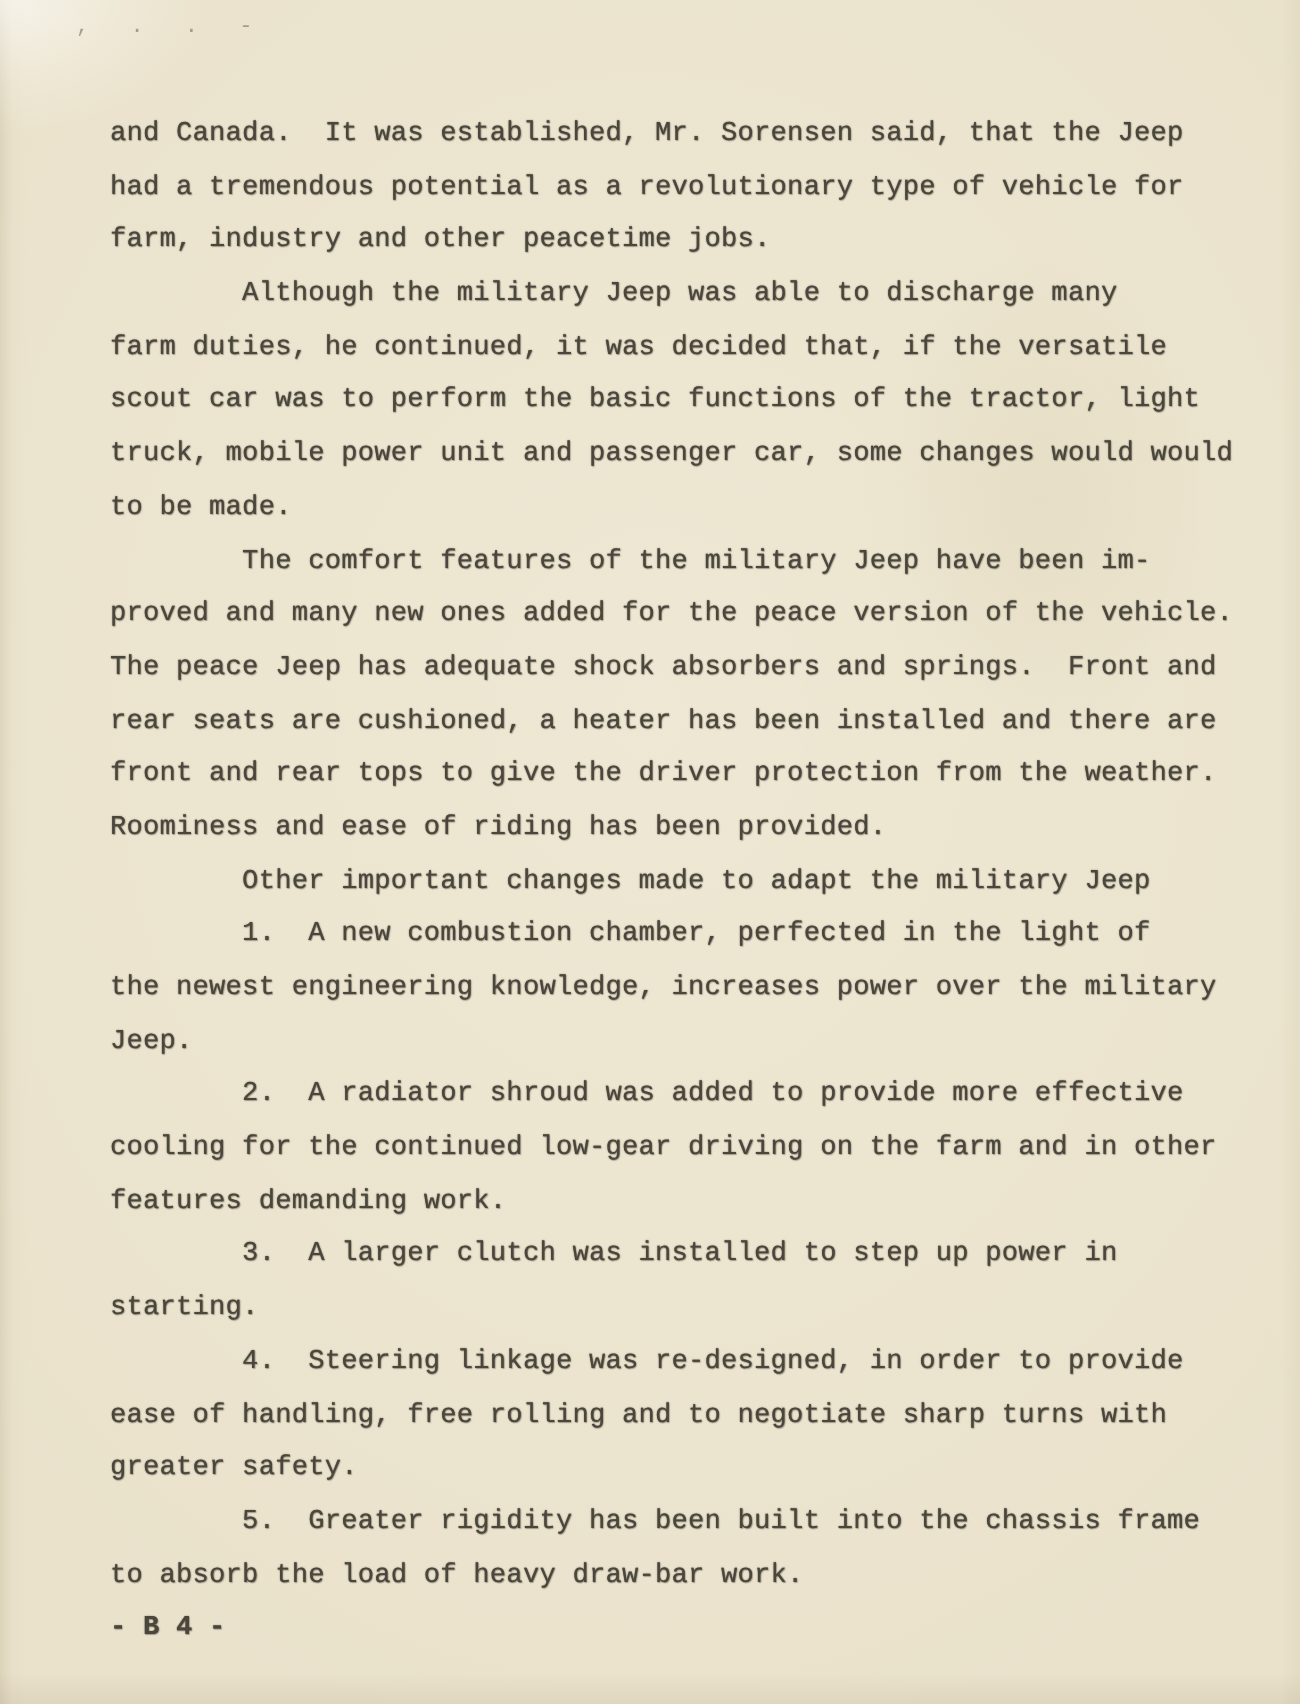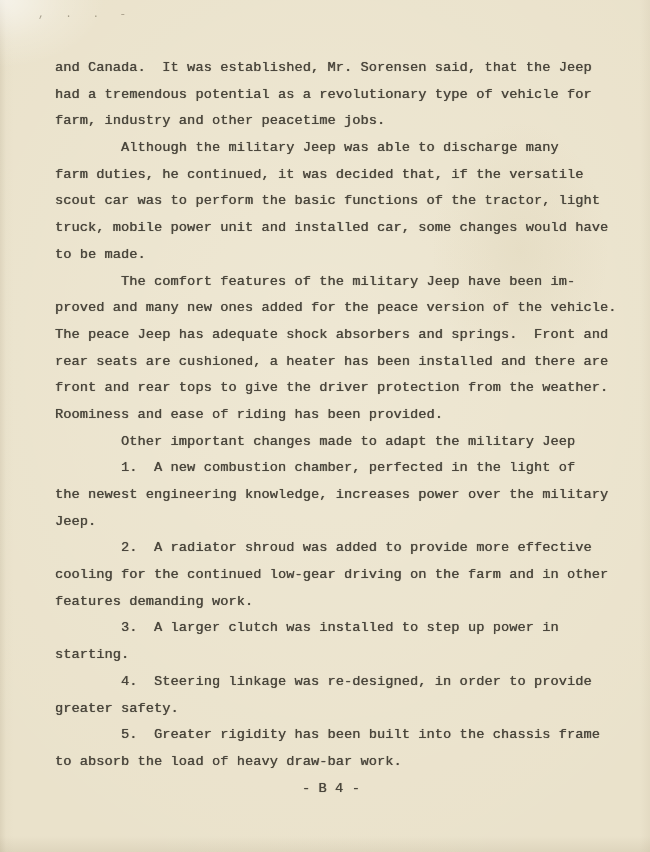--- a/index.html
+++ b/index.html
@@ -49,53 +49,55 @@
     text-shadow: 0 0 0.7px rgba(74,70,60,0.85), 0.4px 0.4px 0.5px rgba(74,70,60,0.35);
     letter-spacing: 0.1px;
   }
   .line {
     white-space: pre;
     height: 26.7px;
   }
   .page-number {
     white-space: pre;
     height: 26.7px;
-    text-align: center;
+    text-align: left;
+    font-weight: bold;
   }
 </style>
 </head>
 <body>
 
 <div class="paper">
   <div class="stain-a"></div>
   <div class="pencil-mark">, . . -</div>
 
   <div class="doc">
     <div class="line">and Canada.  It was established, Mr. Sorensen said, that the Jeep</div>
     <div class="line">had a tremendous potential as a revolutionary type of vehicle for</div>
     <div class="line">farm, industry and other peacetime jobs.</div>
     <div class="line">        Although the military Jeep was able to discharge many</div>
     <div class="line">farm duties, he continued, it was decided that, if the versatile</div>
     <div class="line">scout car was to perform the basic functions of the tractor, light</div>
-    <div class="line">truck, mobile power unit and installed car, some changes would have</div>
+    <div class="line">truck, mobile power unit and passenger car, some changes would would</div>
     <div class="line">to be made.</div>
     <div class="line">        The comfort features of the military Jeep have been im-</div>
     <div class="line">proved and many new ones added for the peace version of the vehicle.</div>
     <div class="line">The peace Jeep has adequate shock absorbers and springs.  Front and</div>
     <div class="line">rear seats are cushioned, a heater has been installed and there are</div>
     <div class="line">front and rear tops to give the driver protection from the weather.</div>
     <div class="line">Roominess and ease of riding has been provided.</div>
     <div class="line">        Other important changes made to adapt the military Jeep</div>
     <div class="line">        1.  A new combustion chamber, perfected in the light of</div>
     <div class="line">the newest engineering knowledge, increases power over the military</div>
     <div class="line">Jeep.</div>
     <div class="line">        2.  A radiator shroud was added to provide more effective</div>
     <div class="line">cooling for the continued low-gear driving on the farm and in other</div>
     <div class="line">features demanding work.</div>
     <div class="line">        3.  A larger clutch was installed to step up power in</div>
     <div class="line">starting.</div>
     <div class="line">        4.  Steering linkage was re-designed, in order to provide</div>
+    <div class="line">ease of handling, free rolling and to negotiate sharp turns with</div>
     <div class="line">greater safety.</div>
     <div class="line">        5.  Greater rigidity has been built into the chassis frame</div>
     <div class="line">to absorb the load of heavy draw-bar work.</div>
     <div class="page-number">- B 4 -</div>
   </div>
 </div>
 
 </body></html>

